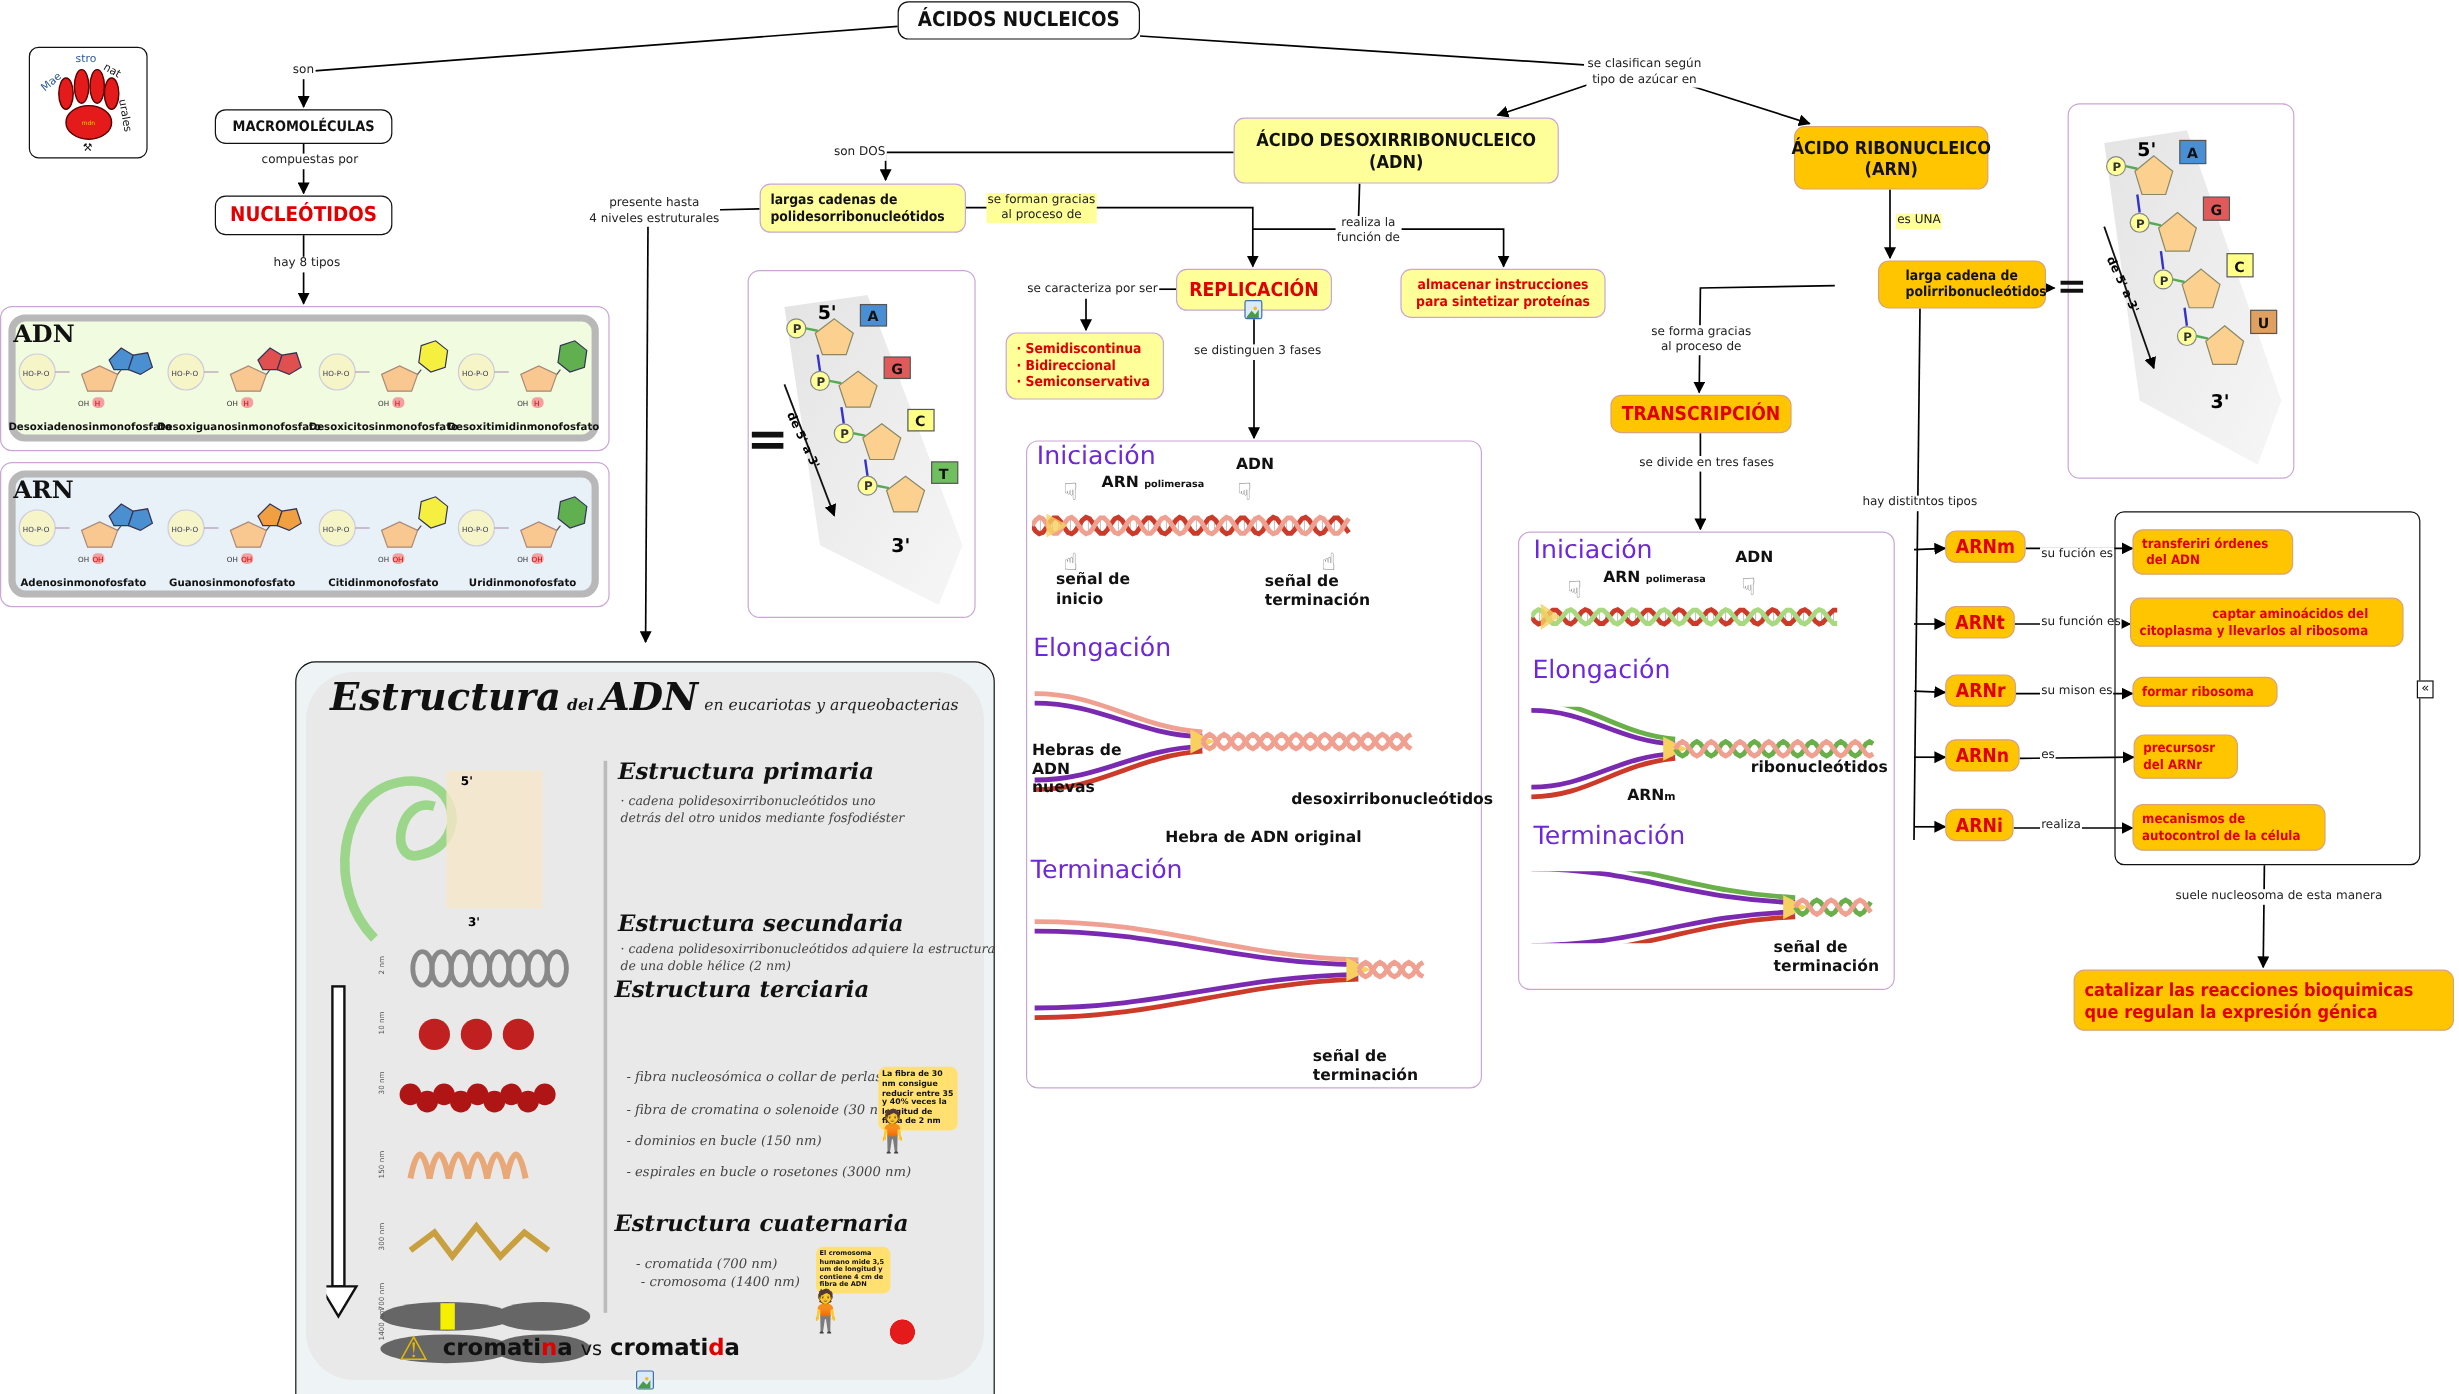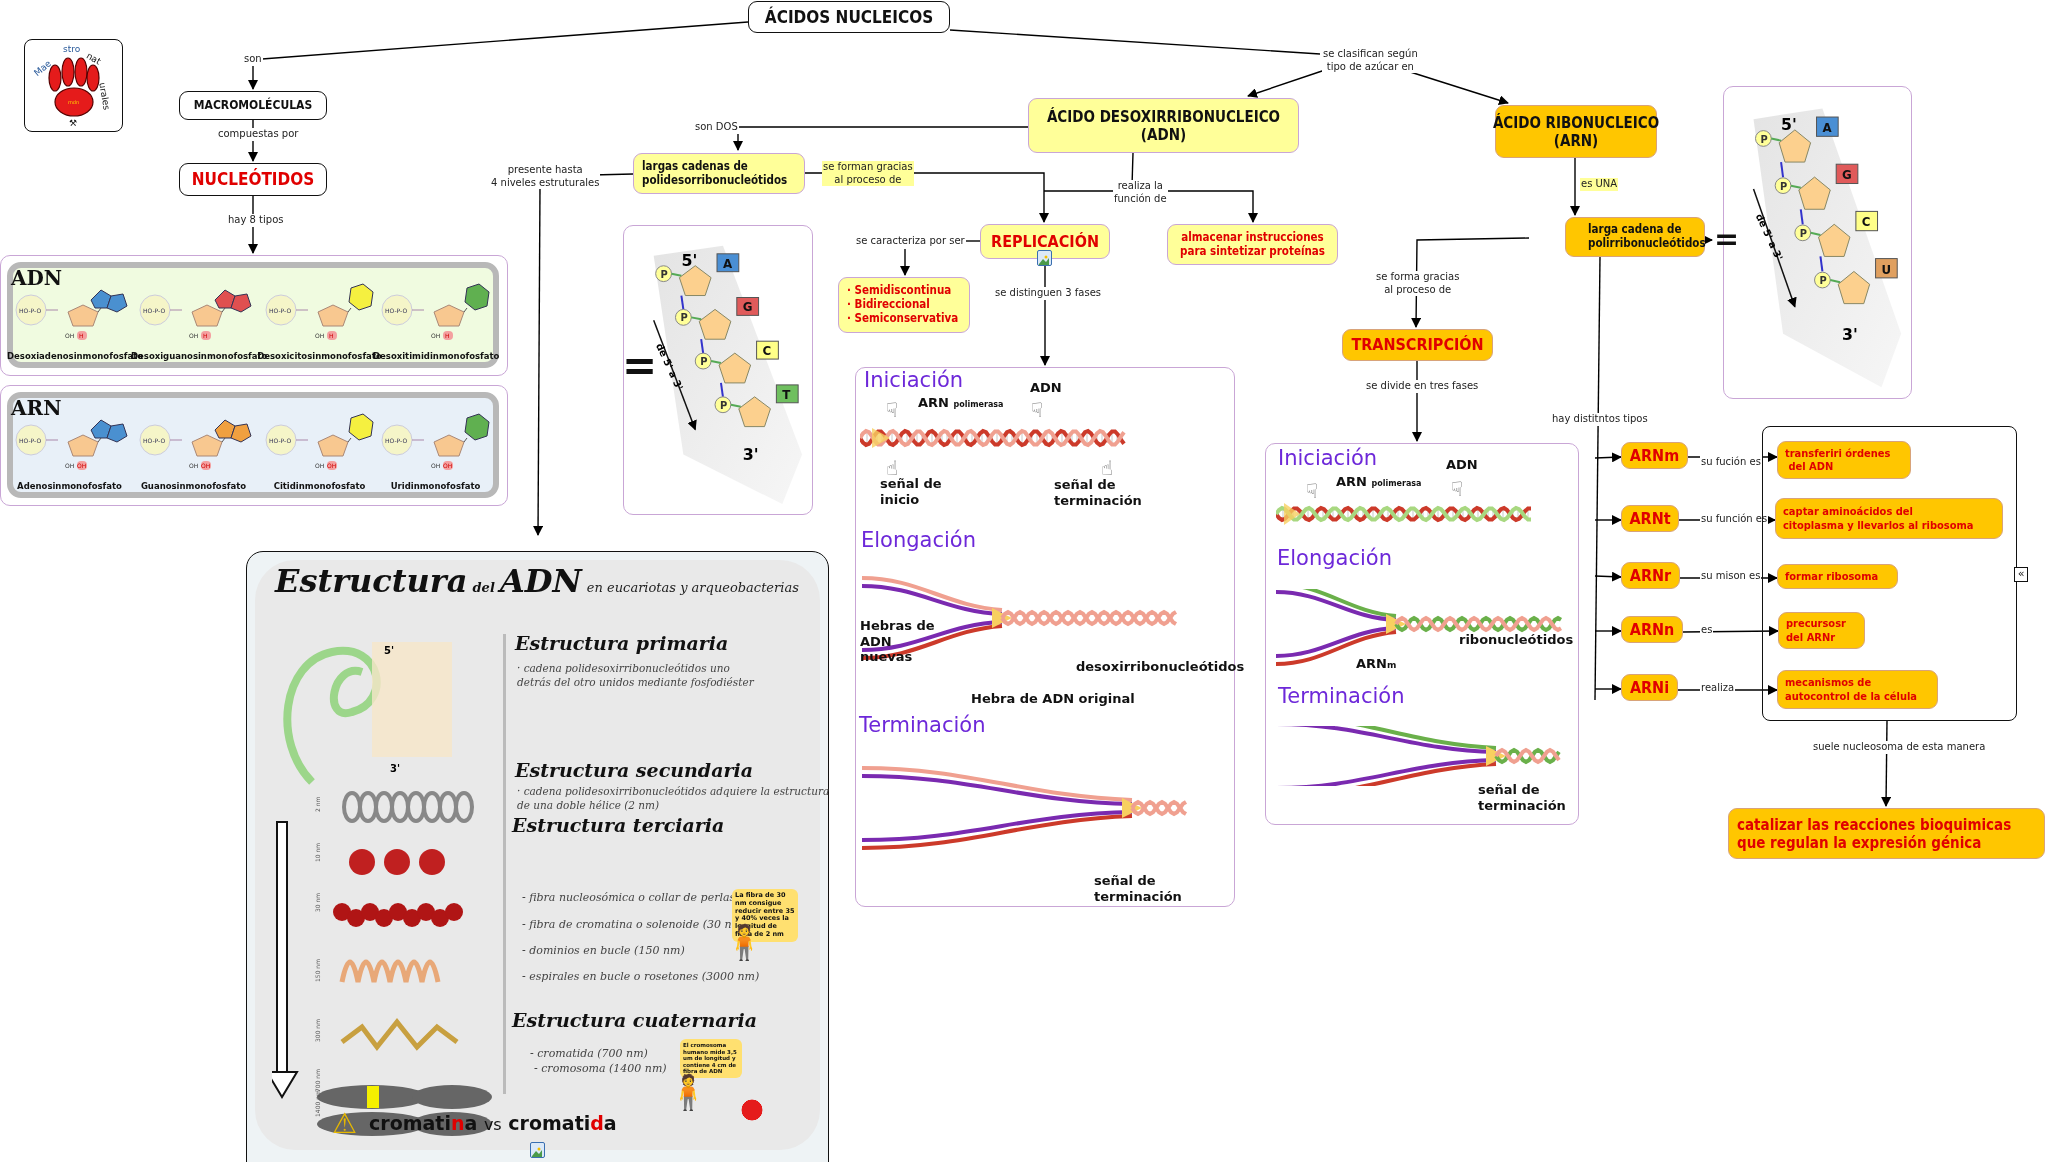--- a/index.html
+++ b/index.html
@@ -646,21 +646,21 @@
     <div class="lbl" style="left: 1700px; top: 624px;">es</div>
     <div class="node gold red" style="left: 1621px; top: 674px; width: 57px; height: 27px; font-size: 16px;">ARNi</div>
     <div class="lbl" style="left: 1700px; top: 682px;">realiza</div>
   </div>
 
 <div class="abs" style="left:1762px;top:426px;width:255px;height:295px;border:1.5px solid #111;border-radius:8px;box-sizing:border-box;"></div>
 <div class="abs" style="left:2014px;top:567px;width:12px;height:13px;border:1px solid #111;background:#fff;font-size:11px;line-height:12px;text-align:center;">«</div>
 <div id="rna-funcs">
     <div class="node gold red" style="left: 1777px; top: 441px; width: 134px; height: 38px; font-size: 11px; white-space: pre; text-align: left; justify-content: flex-start; padding-left: 7px;">transferiri órdenes
  del ADN</div>
-    <div class="node gold red" style="left: 1775px; top: 498px; width: 228px; height: 41px; font-size: 11px; white-space: pre; text-align: left; justify-content: flex-start; padding-left: 7px;">captar aminoácidos del
+    <div class="node gold red" style="left: 1775px; top: 498px; width: 228px; height: 41px; font-size: 11px; white-space: pre; text-align: right; justify-content: flex-start; padding-left: 7px;">captar aminoácidos del
 citoplasma y llevarlos al ribosoma</div>
     <div class="node gold red" style="left: 1777px; top: 564px; width: 121px; height: 25px; font-size: 11px; white-space: pre; text-align: right; justify-content: flex-start; padding-left: 7px;">formar ribosoma</div>
     <div class="node gold red" style="left: 1778px; top: 612px; width: 87px; height: 37px; font-size: 11px; white-space: pre; text-align: left; justify-content: flex-start; padding-left: 7px;">precursosr
 del ARNr</div>
     <div class="node gold red" style="left: 1777px; top: 670px; width: 161px; height: 39px; font-size: 11px; white-space: pre; text-align: left; justify-content: flex-start; padding-left: 7px;">mecanismos de
 autocontrol de la célula</div>
   </div>
 <div class="lbl" style="left:1812px;top:741px;">suele nucleosoma de esta manera</div>
 <div class="node gold red" style="left:1728px;top:808px;width:317px;height:51px;font-size:15px;white-space:pre;text-align:left;justify-content:flex-start;padding-left:8px;">catalizar las reacciones bioquimicas
 que regulan la expresión génica</div>

